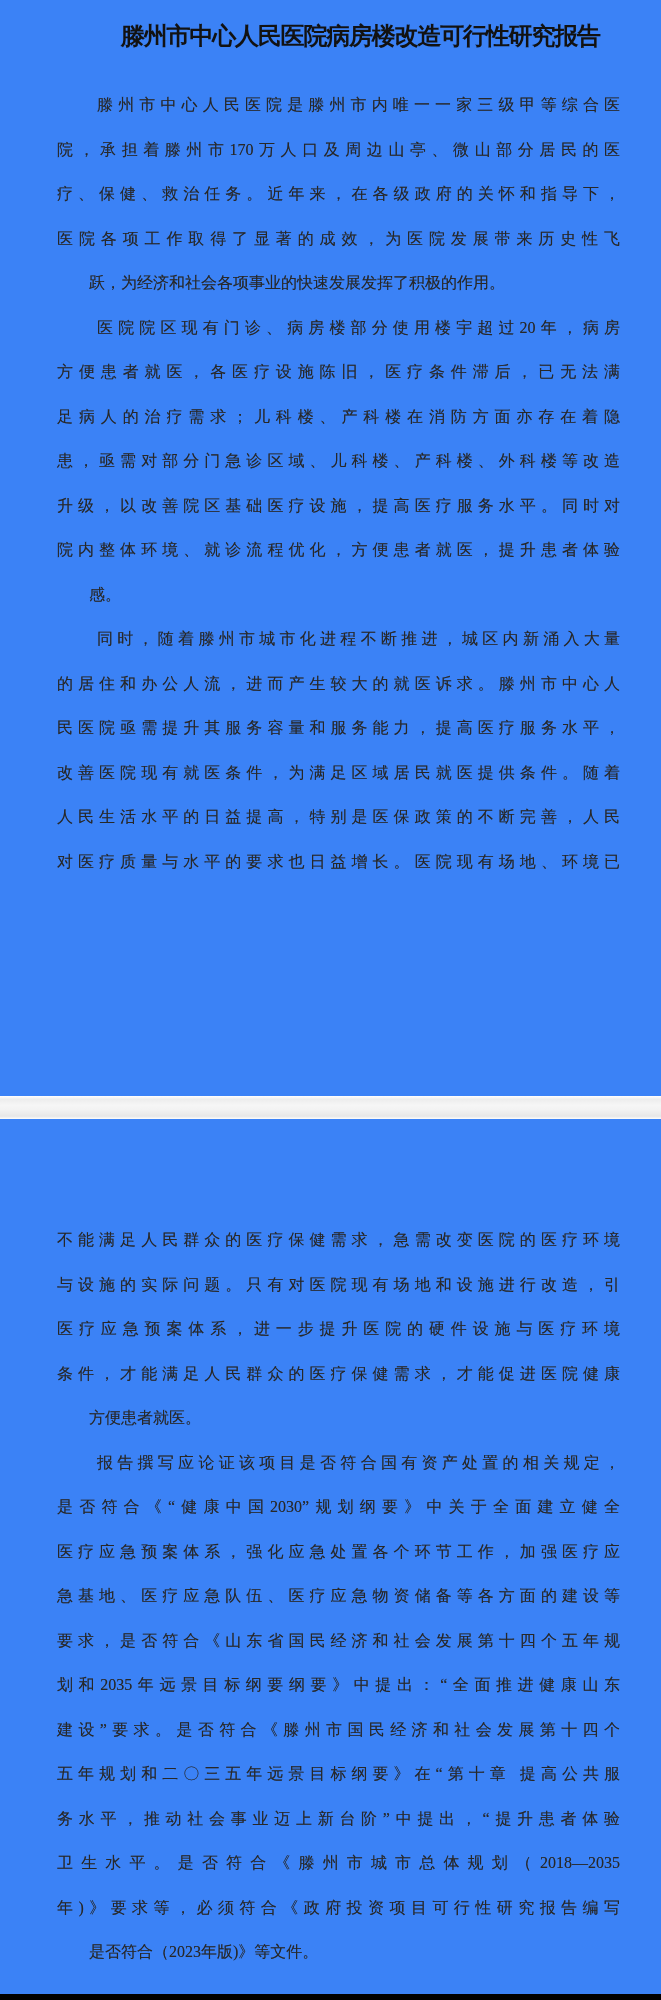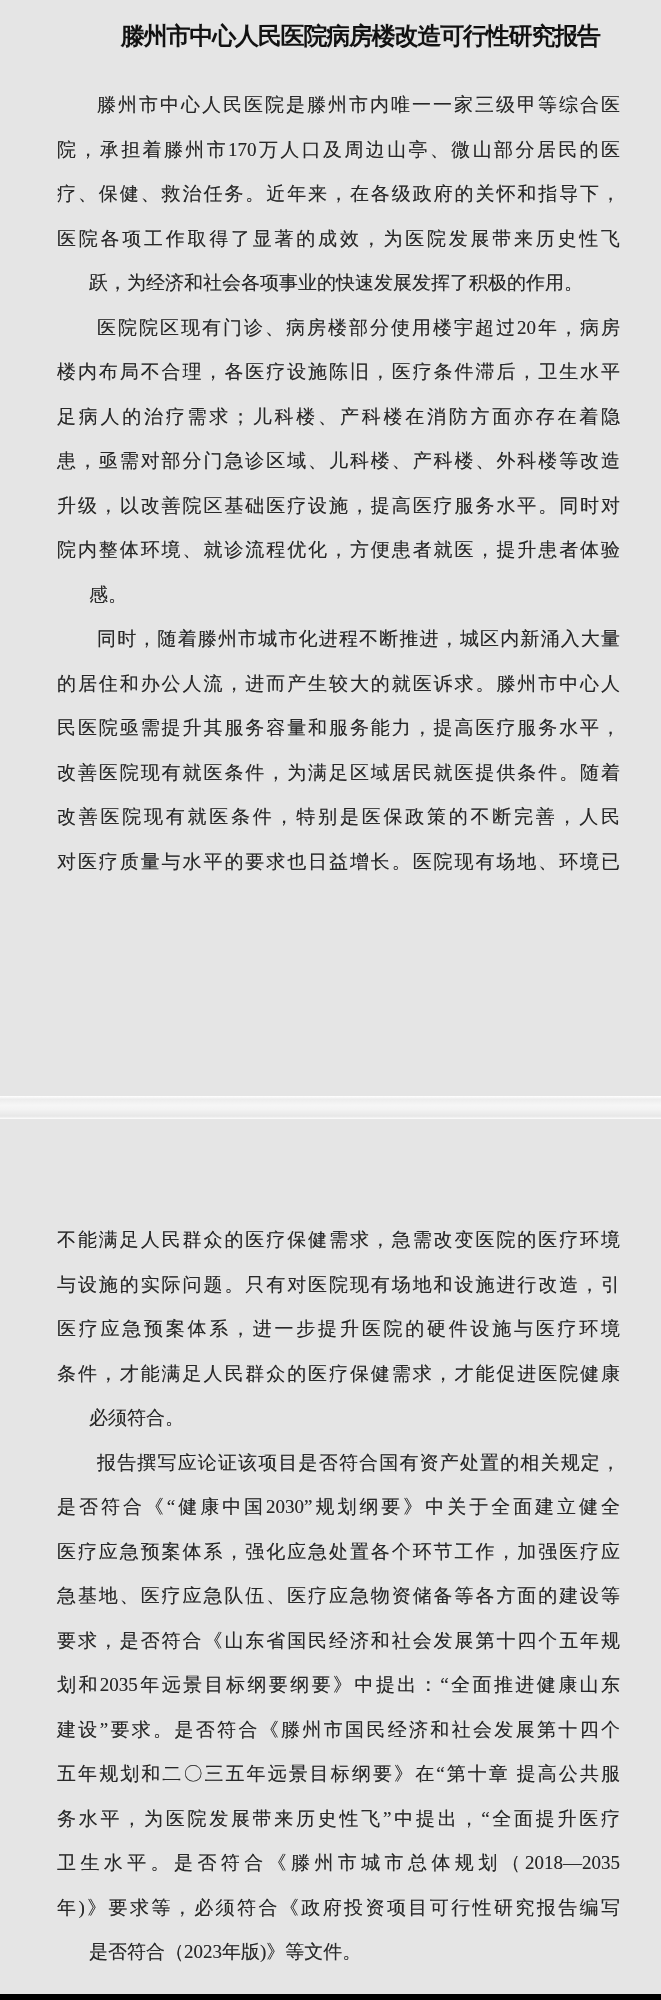--- a/index.html
+++ b/index.html
@@ -1,20 +1,20 @@
 <!DOCTYPE html>
 <html><head>
 <meta charset="utf-8">
 <style>
   html, body { margin: 0; padding: 0; background: #ffffff; }
   .screen {
     position: relative;
     width: 661px;
     height: 2000px;
-    background: #e5e5e5;
+    background: #3b82f6;
     overflow: hidden;
     font-family: "Liberation Serif", serif;
   }
   .doc-title {
     position: absolute;
     left: 121px;
     top: 20px;
     font-family: "Liberation Sans", sans-serif;
     font-weight: bold;
     font-size: 24px;
@@ -26,21 +26,21 @@
     position: absolute;
     left: 57px;
     width: 563px;
     color: #282828;
   }
   .body-1 { top: 83px; }
   .body-2 { top: 1218px; font-family: Liberation Serif, serif; }
   .line {
     height: 44.5px;
     line-height: 44.5px;
-    font-size: 19px;
+    font-size: 16px;
     text-align: justify;
     text-align-last: justify;
     text-justify: inter-ideograph;
     white-space: nowrap;
     overflow: visible;
     text-shadow: 0 0 0.5px rgba(40,40,40,0.45);
   }
   .line.indent { text-indent: 40px; }
   .line.para-end { text-align-last: left; margin-left: 32px; }
   .page-gap {
@@ -68,50 +68,50 @@
 <div class="screen">
   <div class="doc-title">滕州市中心人民医院病房楼改造可行性研究报告</div>
 
   <div class="body-block body-1">
       <div class="line indent">滕州市中心人民医院是滕州市内唯一一家三级甲等综合医</div>
       <div class="line">院，承担着滕州市170万人口及周边山亭、微山部分居民的医</div>
       <div class="line">疗、保健、救治任务。近年来，在各级政府的关怀和指导下，</div>
       <div class="line">医院各项工作取得了显著的成效，为医院发展带来历史性飞</div>
       <div class="line para-end">跃，为经济和社会各项事业的快速发展发挥了积极的作用。</div>
       <div class="line indent">医院院区现有门诊、病房楼部分使用楼宇超过20年，病房</div>
-      <div class="line">楼内布局不合理，各医疗设施陈旧，医疗条件滞后，卫生水平</div>
+      <div class="line">方便患者就医，各医疗设施陈旧，医疗条件滞后，已无法满</div>
       <div class="line">足病人的治疗需求；儿科楼、产科楼在消防方面亦存在着隐</div>
       <div class="line">患，亟需对部分门急诊区域、儿科楼、产科楼、外科楼等改造</div>
       <div class="line">升级，以改善院区基础医疗设施，提高医疗服务水平。同时对</div>
       <div class="line">院内整体环境、就诊流程优化，方便患者就医，提升患者体验</div>
       <div class="line para-end">感。</div>
       <div class="line indent">同时，随着滕州市城市化进程不断推进，城区内新涌入大量</div>
       <div class="line">的居住和办公人流，进而产生较大的就医诉求。滕州市中心人</div>
       <div class="line">民医院亟需提升其服务容量和服务能力，提高医疗服务水平，</div>
       <div class="line">改善医院现有就医条件，为满足区域居民就医提供条件。随着</div>
-      <div class="line">改善医院现有就医条件，特别是医保政策的不断完善，人民</div>
+      <div class="line">人民生活水平的日益提高，特别是医保政策的不断完善，人民</div>
       <div class="line">对医疗质量与水平的要求也日益增长。医院现有场地、环境已</div>
     </div>
 
   <div class="page-gap"></div>
 
   <div class="body-block body-2">
       <div class="line">不能满足人民群众的医疗保健需求，急需改变医院的医疗环境</div>
       <div class="line">与设施的实际问题。只有对医院现有场地和设施进行改造，引</div>
       <div class="line">医疗应急预案体系，进一步提升医院的硬件设施与医疗环境</div>
       <div class="line">条件，才能满足人民群众的医疗保健需求，才能促进医院健康</div>
-      <div class="line para-end">必须符合。</div>
+      <div class="line para-end">方便患者就医。</div>
       <div class="line indent">报告撰写应论证该项目是否符合国有资产处置的相关规定，</div>
       <div class="line">是否符合《“健康中国2030”规划纲要》中关于全面建立健全</div>
       <div class="line">医疗应急预案体系，强化应急处置各个环节工作，加强医疗应</div>
       <div class="line">急基地、医疗应急队伍、医疗应急物资储备等各方面的建设等</div>
       <div class="line">要求，是否符合《山东省国民经济和社会发展第十四个五年规</div>
       <div class="line">划和2035年远景目标纲要纲要》中提出：“全面推进健康山东</div>
       <div class="line">建设”要求。是否符合《滕州市国民经济和社会发展第十四个</div>
       <div class="line">五年规划和二〇三五年远景目标纲要》在“第十章 提高公共服</div>
-      <div class="line">务水平，为医院发展带来历史性飞”中提出，“全面提升医疗</div>
+      <div class="line">务水平，推动社会事业迈上新台阶”中提出，“提升患者体验</div>
       <div class="line">卫生水平。是否符合《滕州市城市总体规划（2018—2035</div>
       <div class="line">年)》要求等，必须符合《政府投资项目可行性研究报告编写</div>
       <div class="line para-end">是否符合（2023年版)》等文件。</div>
     </div>
 
   <div class="bottom-bar"></div>
 </div>
 
 </body></html>

